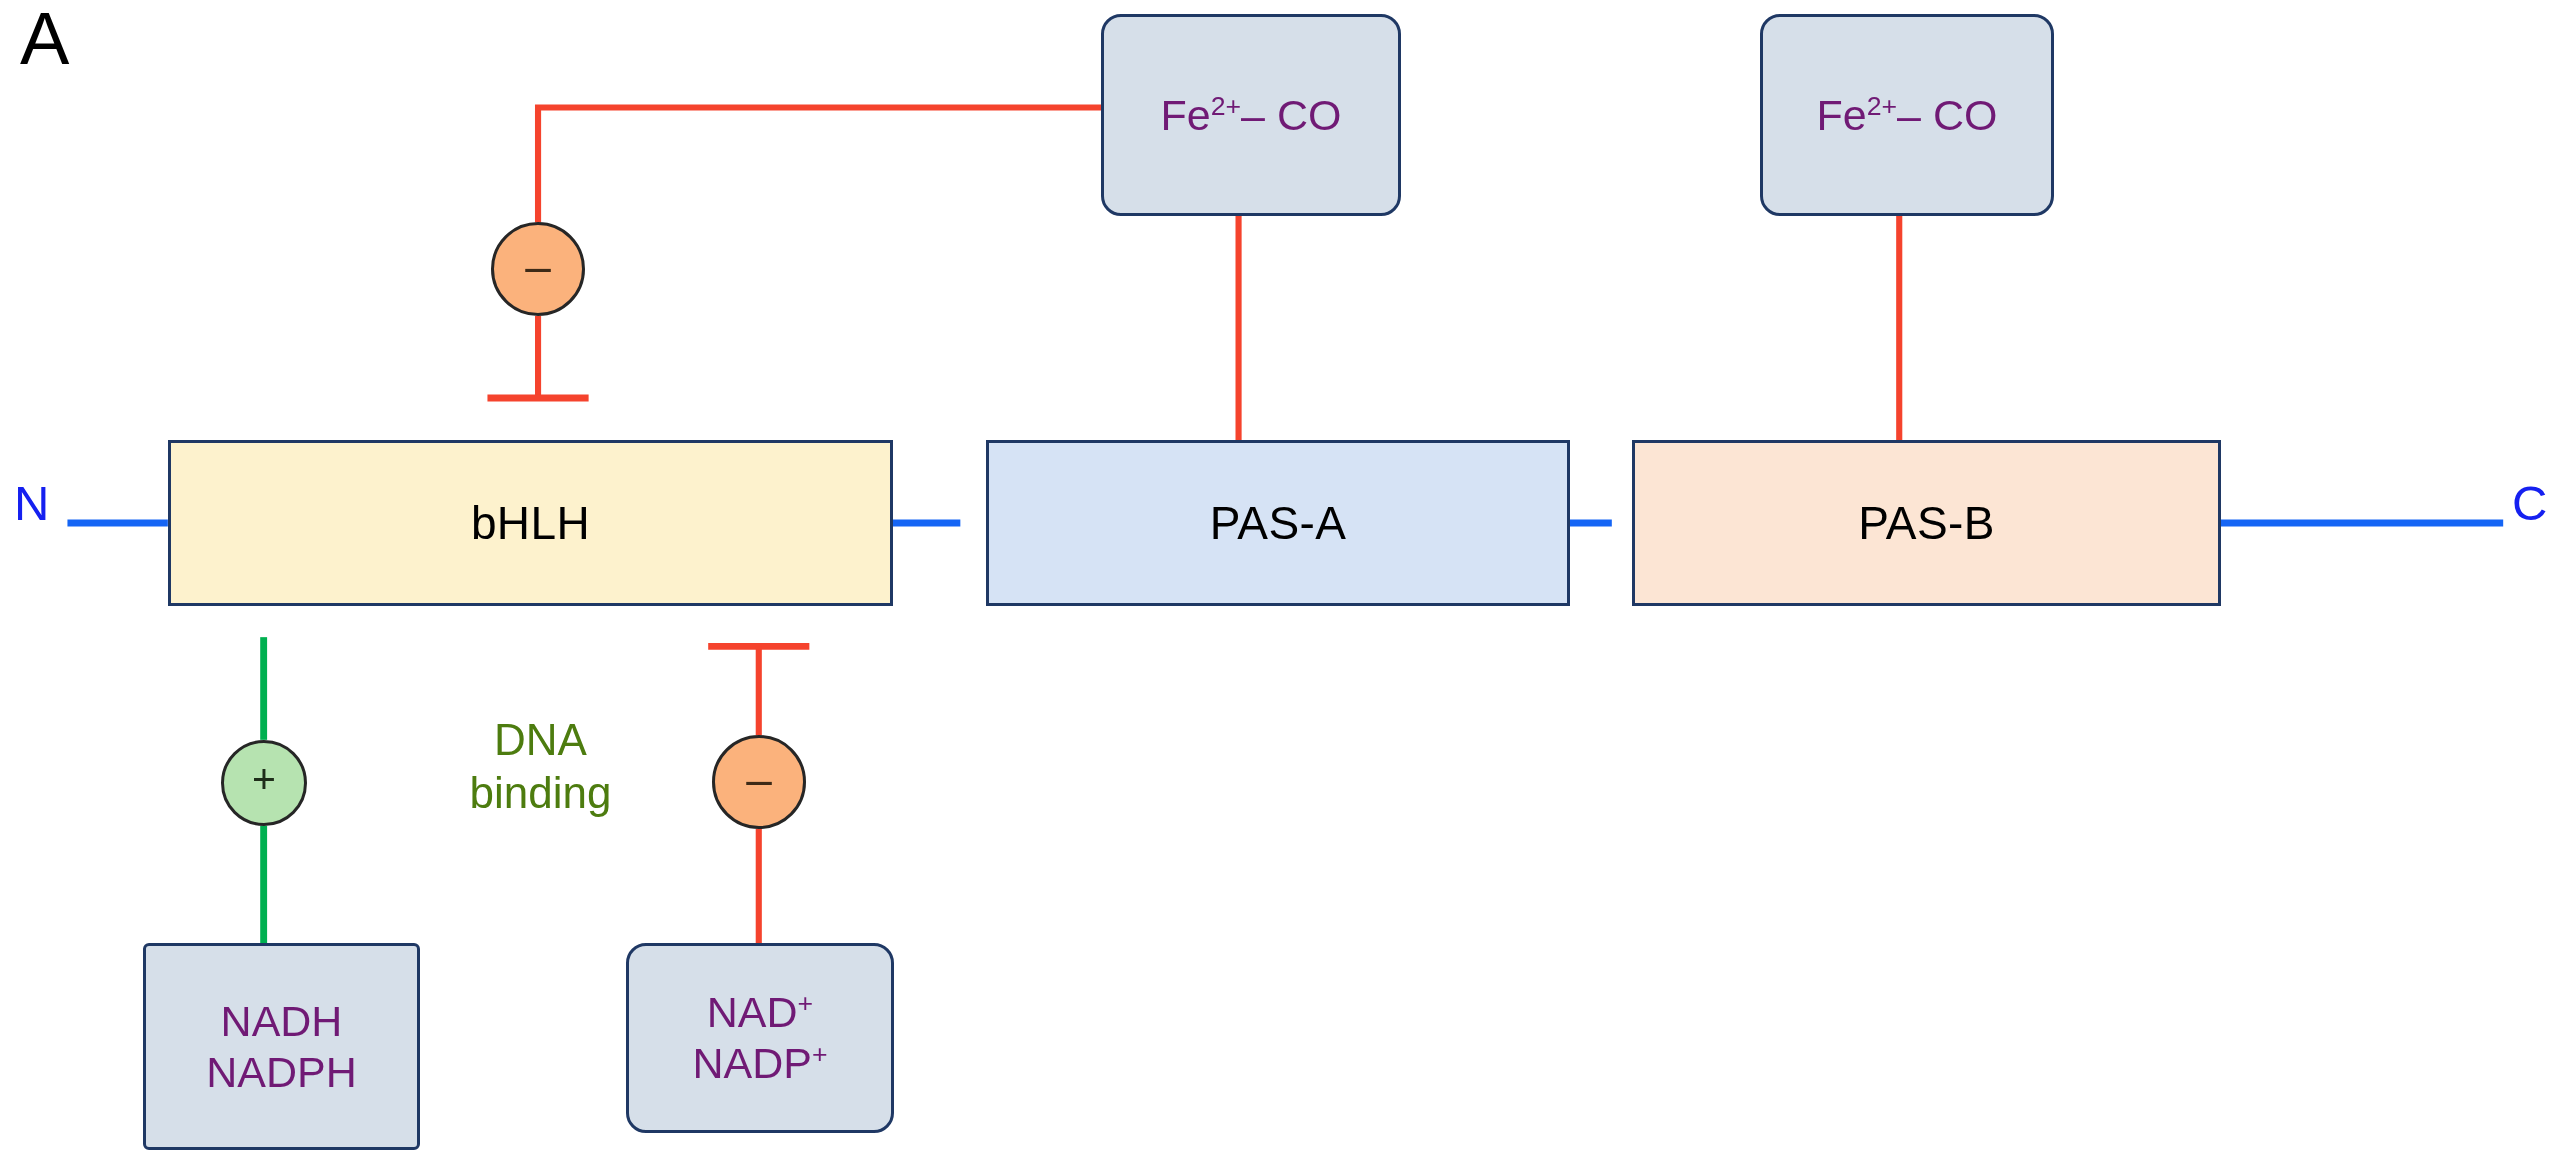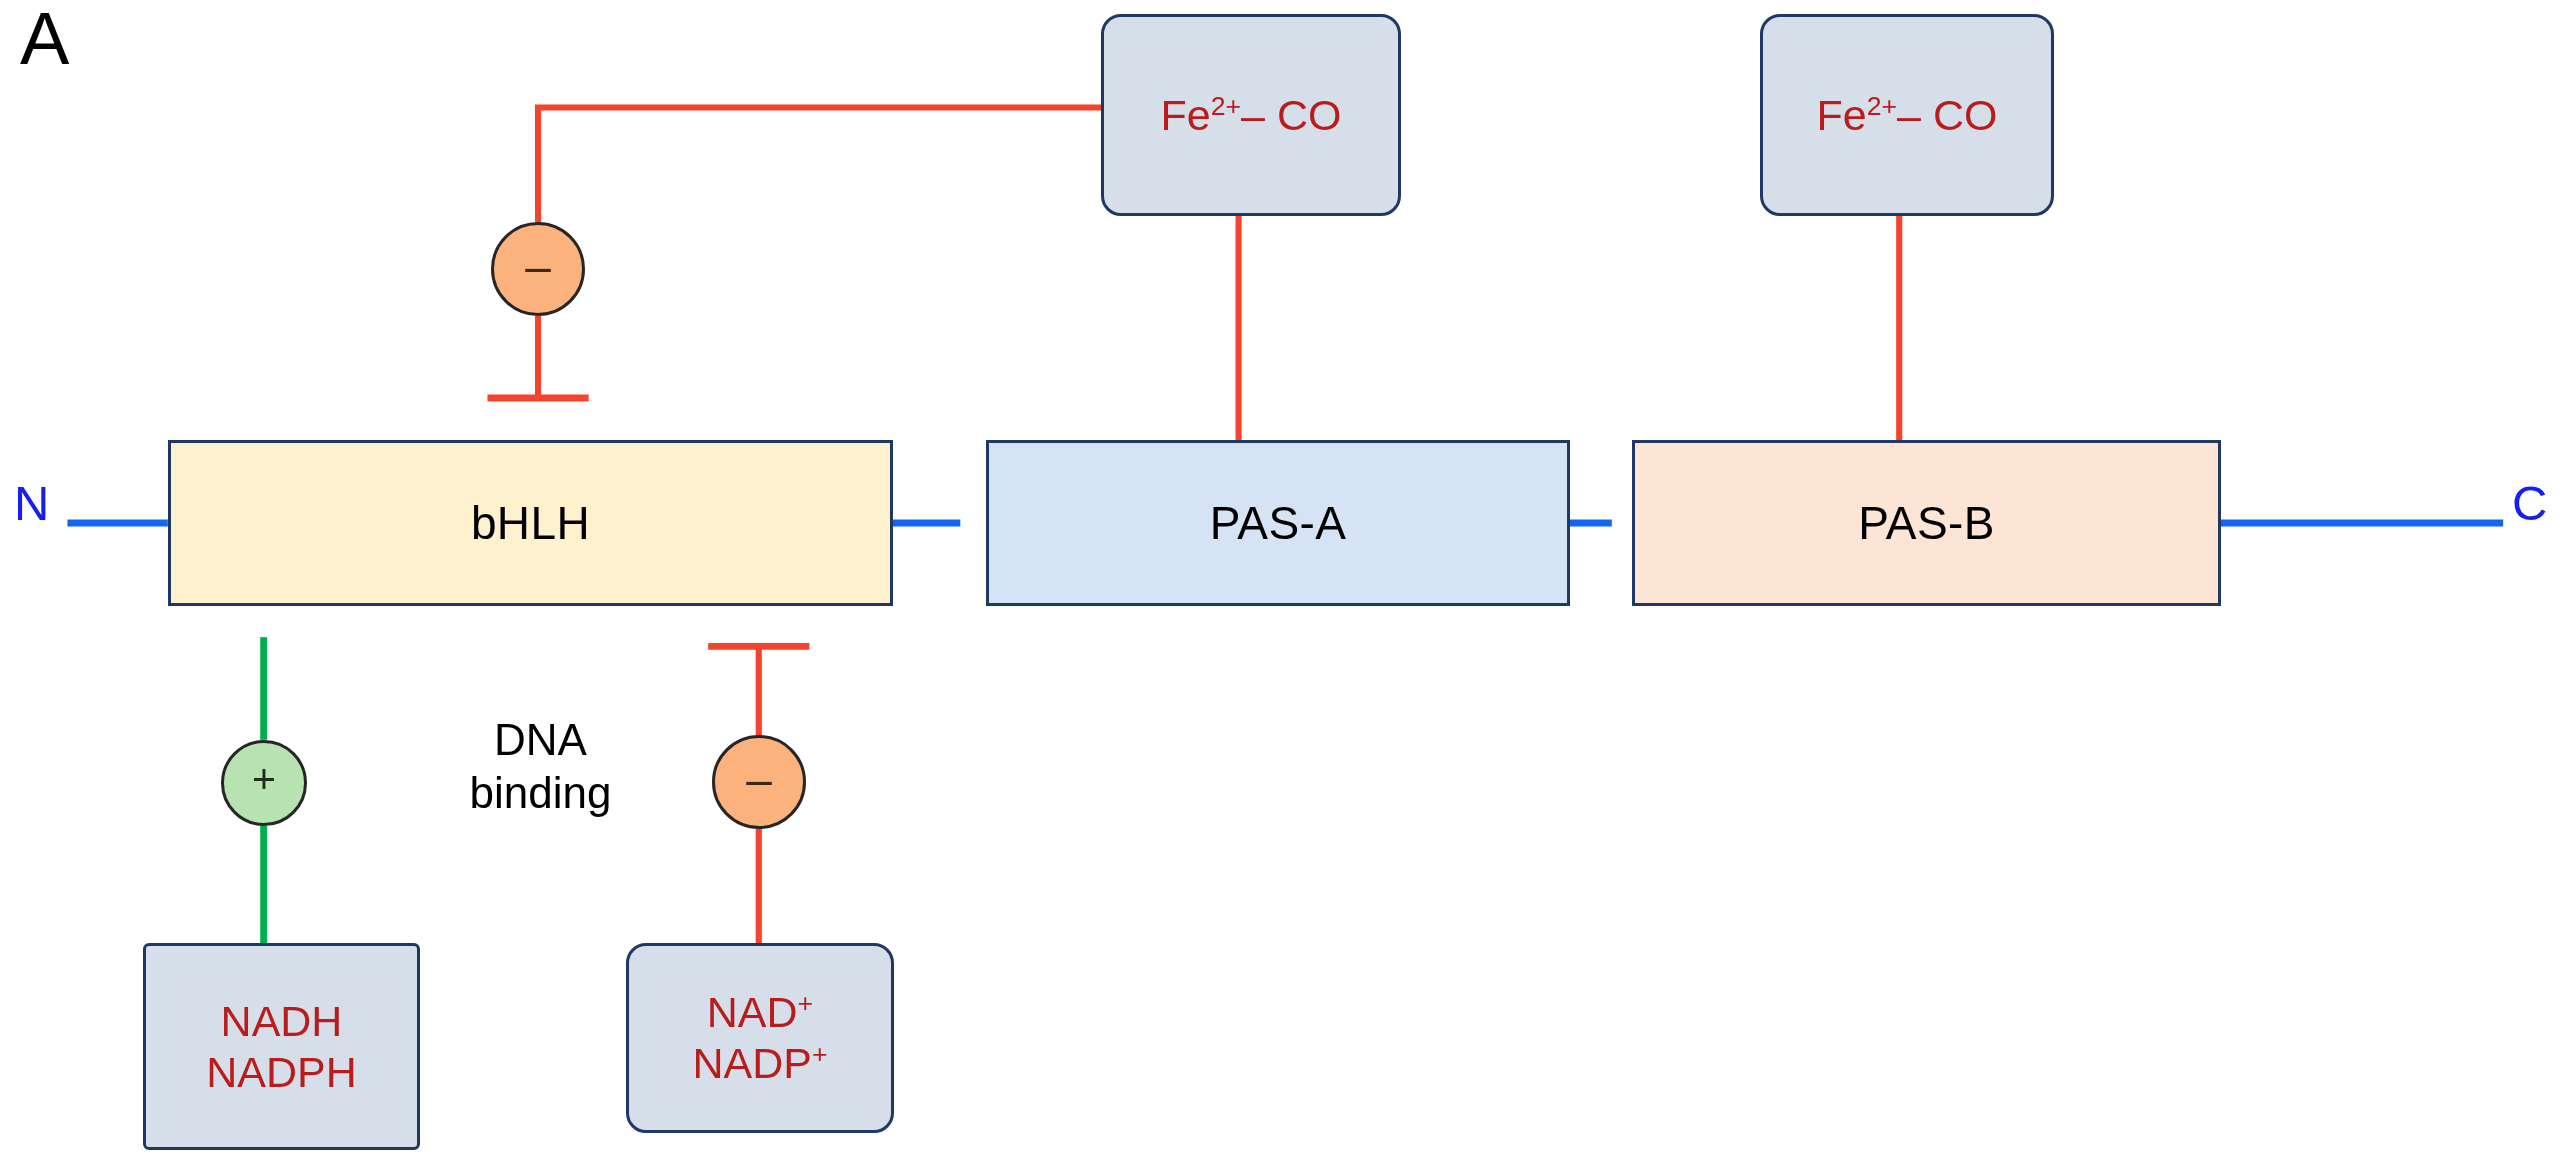--- a/index.html
+++ b/index.html
@@ -81,21 +81,21 @@
   .ligand-box {
     position: absolute;
     box-sizing: border-box;
     border: 3.8px solid #1f3864;
     border-radius: 20px;
     background: #d6dfe9;
     display: flex;
     flex-direction: column;
     align-items: center;
     justify-content: center;
-    color: #b91c1c;
+    color: #701a75;
     line-height: 1.18;
   }
   .ligand-box.fe-a {
     left: 1101px; top: 14px;
     width: 300px; height: 202px;
     font-size: 43px;
   }
   .ligand-box.fe-b {
     left: 1760px; top: 14px;
     width: 294px; height: 202px;
@@ -152,21 +152,21 @@
     position: relative;
     top: -3.1px;
     font-weight: 400;
   }
 
   
   .annotation {
     position: absolute;
     font-size: 44px;
     line-height: 1.2;
-    color: #000000;
+    color: #4d7c0f;
     text-align: center;
     white-space: pre-line;
   }
   .annotation.dna-binding {
     left: 414px;
     top: 714px;
     width: 253px;
   }
 </style>
 </head>

